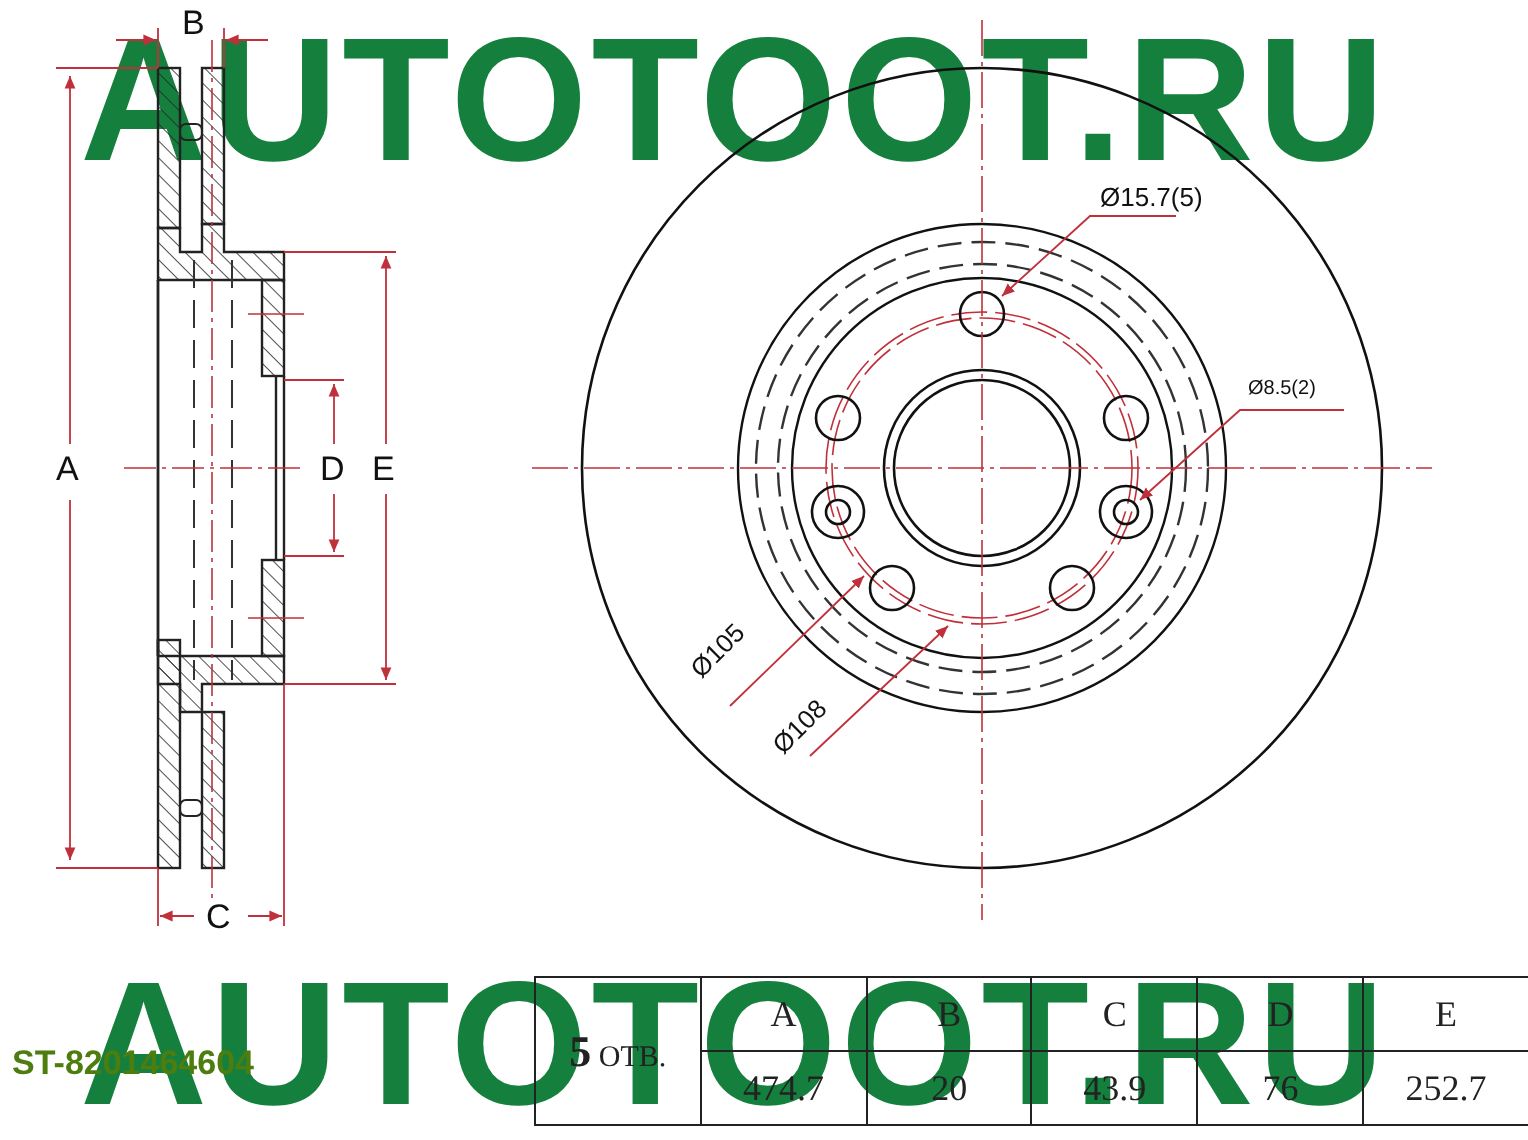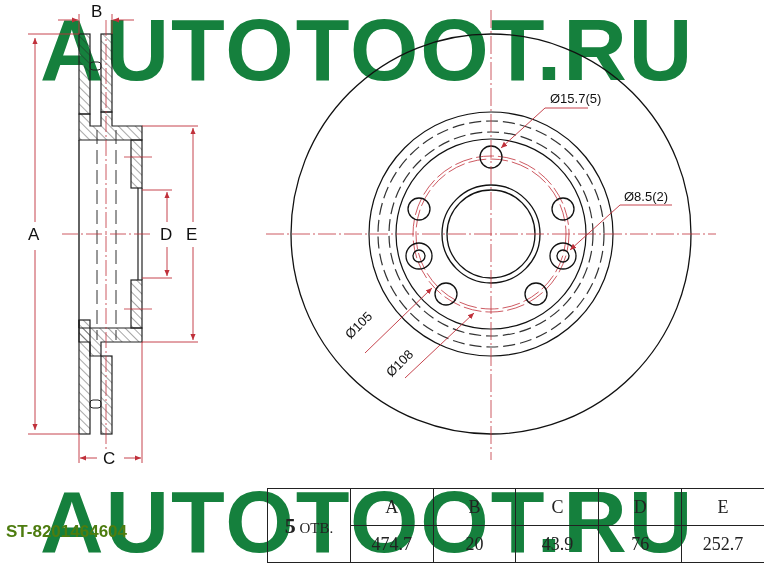--- a/index.html
+++ b/index.html
@@ -118,21 +118,21 @@
   </g>
 </svg>
 
 <div class="lbl" style="left:28px;top:226px;font-size:17px;">A</div>
 <div class="lbl" style="left:91px;top:3px;font-size:17px;">B</div>
 <div class="lbl" style="left:103px;top:450px;font-size:17px;">C</div>
 <div class="lbl" style="left:160px;top:226px;font-size:17px;">D</div>
 <div class="lbl" style="left:186px;top:226px;font-size:17px;">E</div>
 
 <div class="lbl" style="left:550px;top:92px;font-size:13px;">Ø15.7(5)</div>
-<div class="lbl" style="left:624px;top:190px;font-size:13px;">Ø8.5(2)</div>
+<div class="lbl" style="left:624px;top:190px;font-size:10px;">Ø8.5(2)</div>
 <div class="lbl" style="left:352px;top:328px;font-size:13px;transform:rotate(-45deg);transform-origin:left bottom;">Ø105</div>
 <div class="lbl" style="left:393px;top:366px;font-size:13px;transform:rotate(-45deg);transform-origin:left bottom;">Ø108</div>
 
 <div class="part">ST-8201464604</div>
 
 <table class="spec">
   <tbody>
       <tr>
     <td class="holes" rowspan="2">
       <b>5</b>

